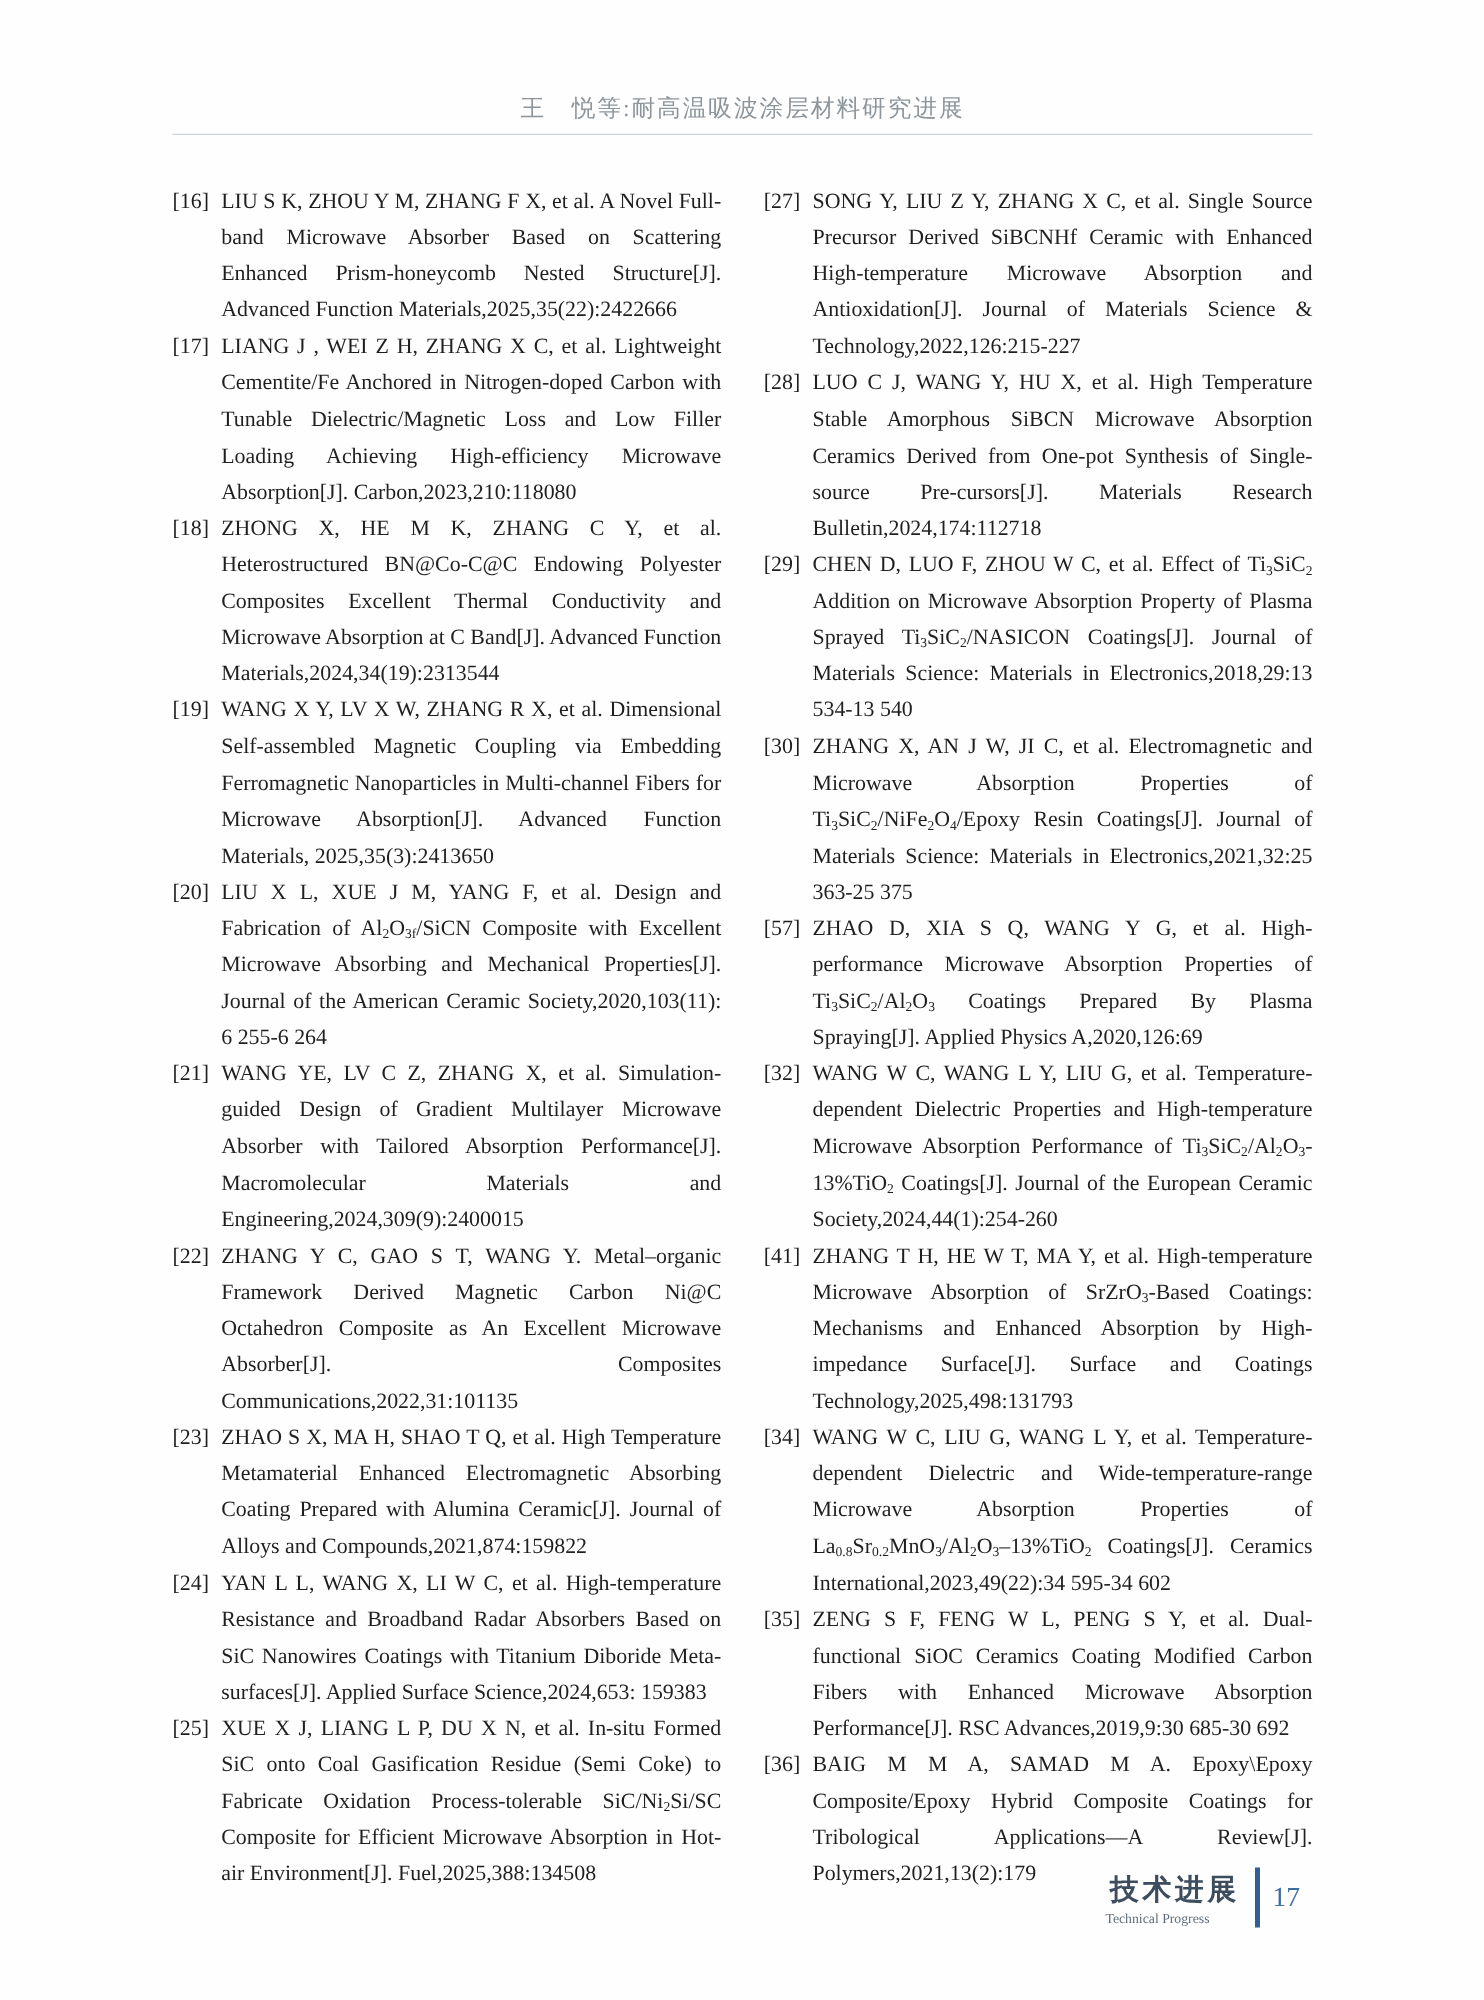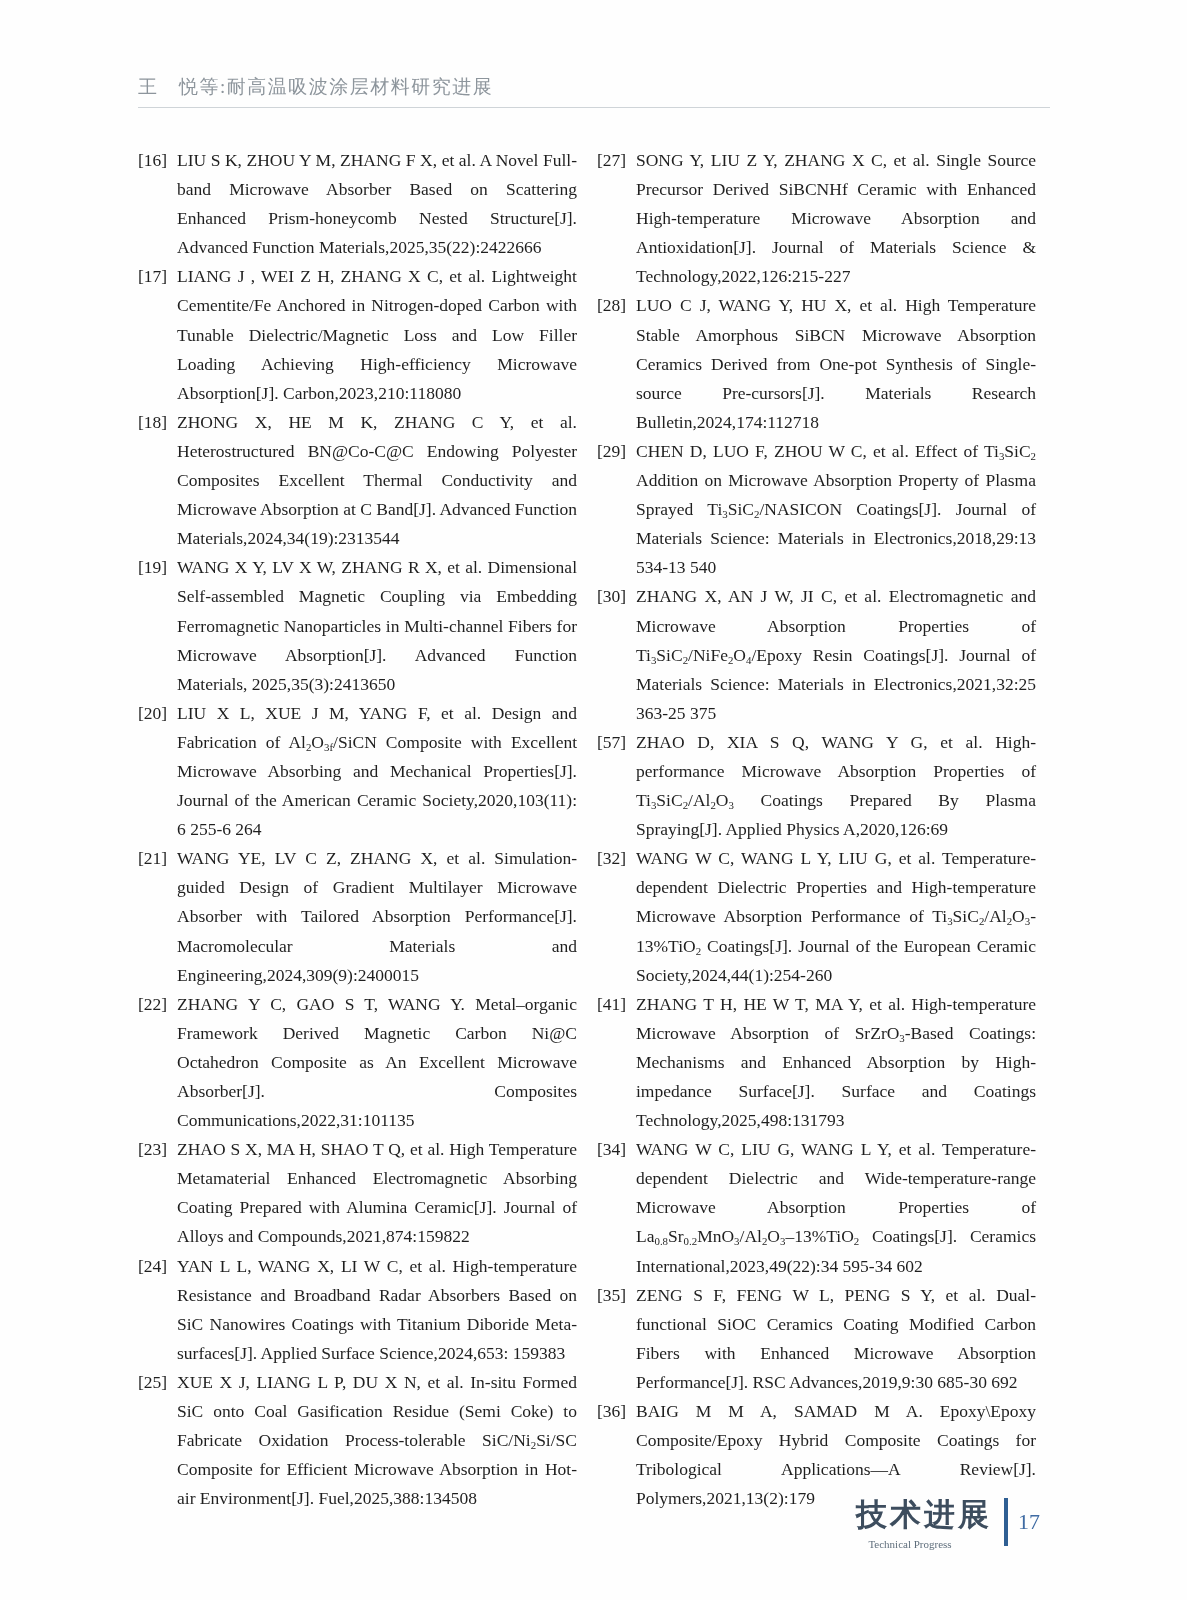--- a/index.html
+++ b/index.html
@@ -7,35 +7,35 @@
     position:relative;
     width:1187px;
     height:1600px;
     background:#fefefe;
     font-family:"Liberation Serif","DejaVu Serif",serif;
     overflow:hidden;
   }
   .running-head{
     position:absolute;
     top:74px; left:138px; width:912px;
-    text-align:left;
+    text-align:center;
     font-size:19px;
     letter-spacing:1.5px;
     color:var(--head-gray,#8d959c);
   }
   .head-rule{
     position:absolute;
     top:107px; left:138px; width:912px;
     border-top:1px solid var(--rule-gray,#cfd4d8);
   }
   .content{
     position:absolute;
     top:146px; left:138px; width:912px;
     display:flex;
-    gap:20px;
+    gap:34px;
   }
   .col{width:439px;}
   .ref{
     position:relative;
     padding-left:39px;
     text-align:justify;
     font-size:17.5px;
     line-height:29.1px;
     color:#1f1f1f;
   }
@@ -49,21 +49,21 @@
     vertical-align:-0.25em;
   }
   .footer{
     position:absolute;
     top:1494px; right:147px;
     display:flex;
     align-items:center;
   }
   .footer-labels{text-align:center;}
   .footer-cn{
-    font-size:31px;
+    font-size:23px;
     font-weight:bold;
     letter-spacing:3px;
     color:var(--footer-dark,#3d4d5e);
     font-family:"Liberation Sans","DejaVu Sans",sans-serif;
     white-space:nowrap;
     margin-left:28px;
   }
   .footer-en{
     font-size:11px;
     margin-top:2px;

